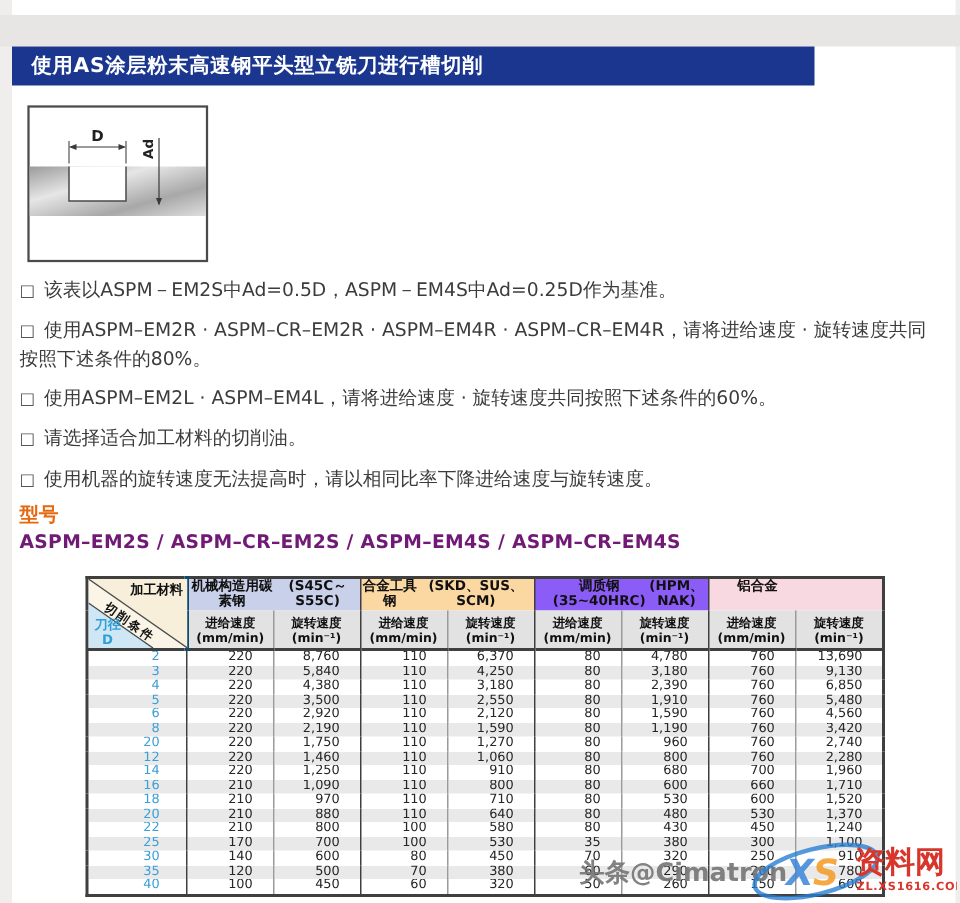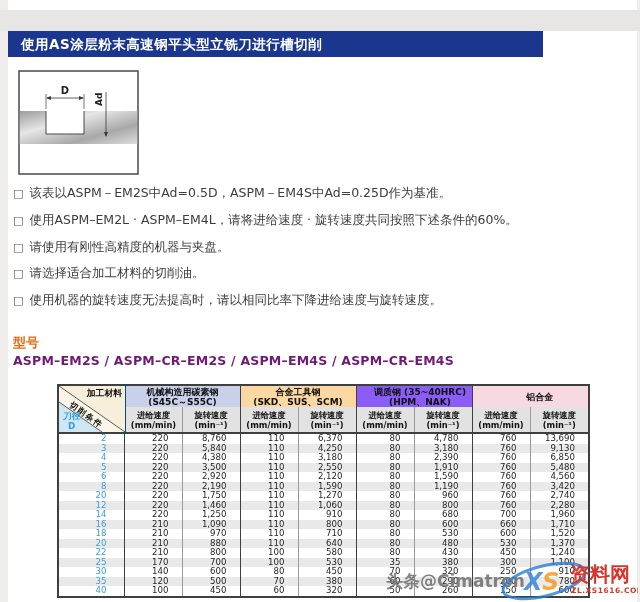--- a/index.html
+++ b/index.html
@@ -21,21 +21,21 @@
   #notes li{margin:0 0 8px 0;}
   #notes .blt{color:#555;font-size:11px;margin-right:6px;}
   #model-heading{position:absolute;left:13px;top:334px;font-size:13px;font-weight:bold;color:#e6690f;}
   #model-line{position:absolute;left:13px;top:353px;font-size:12.5px;font-weight:bold;color:#701a75;letter-spacing:.2px;}
   #cut-table{position:absolute;left:57px;top:384px;}
   table{border-collapse:collapse;table-layout:fixed;width:532px;background:#fff;border:2px solid #3f3f3f;}
   th,td{padding:0;margin:0;}
   .corner{width:66px;height:46px;padding:0;border-right:3px solid #0c4a6e;border-bottom:2px solid #3f3f3f;}
   .corner svg{display:block;}
   .ghead{border-left:1px solid #3f3f3f;height:21px;font-size:9px;font-weight:bold;color:#101010;text-align:center;}
-  .gwrap{height:21px;display:flex;flex-direction:column;justify-content:center;}
+  .gwrap{height:21px;display:flex;flex-direction:row;justify-content:flex-start;}
   .gwrap div{line-height:10px;}
   .gwrap div:empty{display:none;}
   .sub{background:#e2e2e2;height:25px;font-size:8.3px;font-weight:bold;color:#101010;
        text-align:center;border-bottom:2px solid #3f3f3f;border-left:1px solid #9a9a9a;}
   .sub div{line-height:10px;}
   .gb{border-left:1px solid #3f3f3f !important;}
   tbody td{height:9.5px;font-size:8.6px;line-height:9.5px;text-align:right;color:#262626;
            border-left:1px solid #9a9a9a;overflow:hidden;white-space:nowrap;}
   tbody td.dia{color:#3b9fd9;padding-right:17px;border-left:none;}
   tbody td.val{padding-right:13px;}
@@ -73,22 +73,22 @@
     <path d="M66 28 l-5 -2 l0 4 z" fill="#3a3a3a"></path>
     <text x="47" y="24" text-anchor="middle" font-size="10" font-weight="bold" fill="#222">D</text>
     <line x1="88" y1="22" x2="88" y2="66" stroke="#3a3a3a" stroke-width="0.8"></line>
     <path d="M88 67 l-2 -5 l4 0 z" fill="#3a3a3a"></path>
     <text transform="rotate(-90 84 36)" x="84" y="36" text-anchor="start" font-size="9" font-weight="bold" fill="#222">Ad</text>
   </svg>
 </div>
 
 <ul id="notes">
   <li><span class="blt">□</span><span>该表以ASPM－EM2S中Ad=0.5D，ASPM－EM4S中Ad=0.25D作为基准。</span></li>
+  <li><span class="blt">□</span><span>使用ASPM–EM2R · ASPM–CR–EM2R · ASPM–EM4R · ASPM–CR–EM4R，请将进给速度 · 旋转速度共同按照下述条件的80%。</span></li>
   <li><span class="blt">□</span><span>使用ASPM–EM2L · ASPM–EM4L，请将进给速度 · 旋转速度共同按照下述条件的60%。</span></li>
-  <li><span class="blt">□</span><span>请使用有刚性高精度的机器与夹盘。</span></li>
   <li><span class="blt">□</span><span>请选择适合加工材料的切削油。</span></li>
   <li><span class="blt">□</span><span>使用机器的旋转速度无法提高时，请以相同比率下降进给速度与旋转速度。</span></li>
 </ul>
 
 <div id="model-heading">型号</div>
 <div id="model-line">ASPM–EM2S / ASPM–CR–EM2S / ASPM–EM4S / ASPM–CR–EM4S</div>
 
 <div id="cut-table">
   <table>
     <colgroup>

